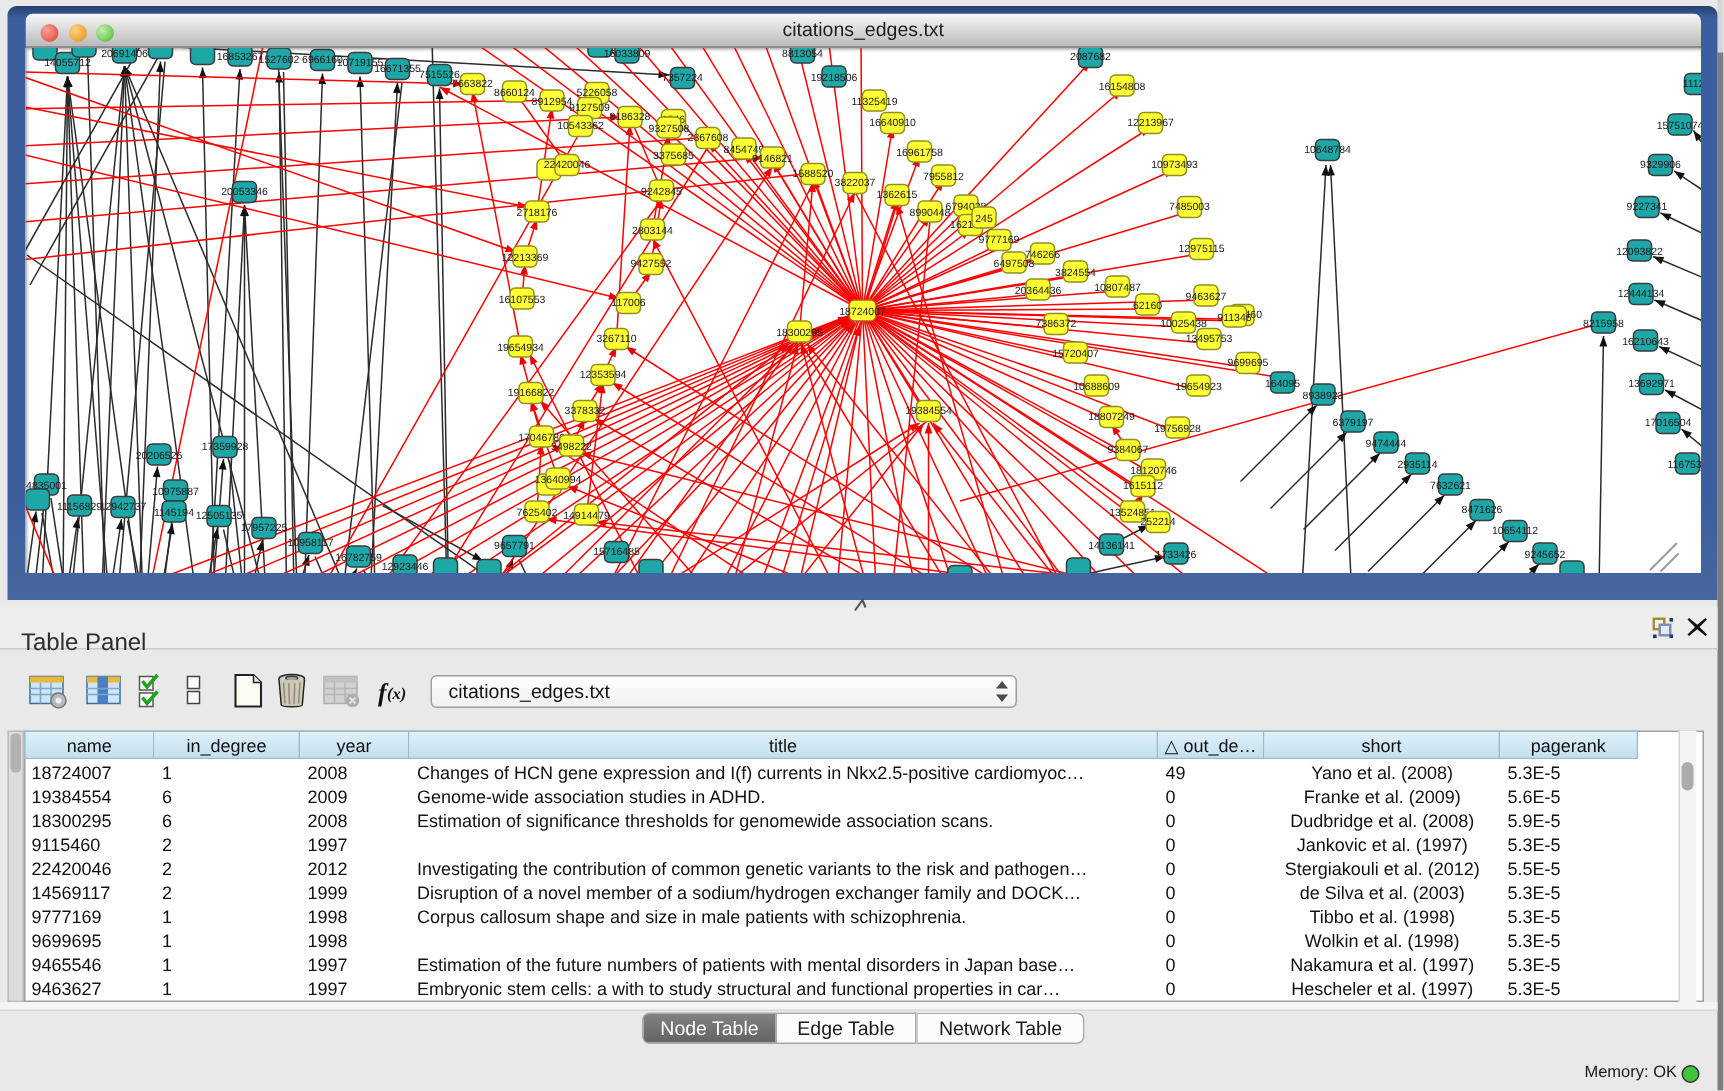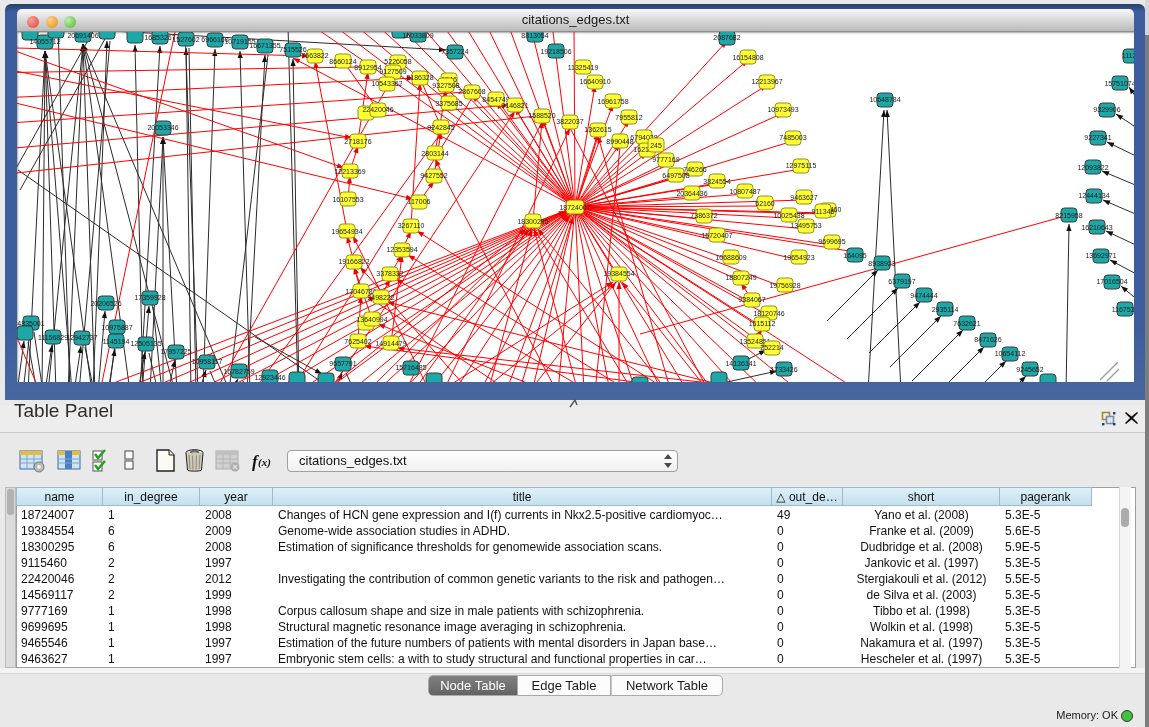--- a/index.html
+++ b/index.html
@@ -694,21 +694,21 @@
         <text x="575" y="210" font-size="7" text-anchor="middle" fill="#1a1a1a">18724007</text>
 <g stroke="#9a9a9a" stroke-width="1.3">
           <line x1="1100" y1="380" x2="1118" y2="362"></line>
           <line x1="1107" y1="381" x2="1119" y2="369"></line>
         </g>
 </svg>
     </div>
 </div>
 
 <div class="abs" style="left:0;top:405px;width:1145px;height:28px;background:#ededed;border-bottom:1px solid #c9c9c9"></div>
-<div class="abs" style="left:14px;top:400px;font-size:19px;color:#2e2e2e">Table Panel</div>
+<div class="abs" style="left:14px;top:420px;font-size:16px;color:#2e2e2e">Table Panel</div>
 
 <svg class="abs" style="left:1101px;top:411px" width="18" height="15" viewBox="0 0 18 15">
  <rect x="1.5" y="1.5" width="7" height="7" fill="#e8f0fa" stroke="#a08c28" stroke-width="1.6"></rect>
  <rect x="5.5" y="5.5" width="7" height="7" fill="#dfe9f7" stroke="#7d8ca8" stroke-width="1.6"></rect>
  <rect x="12" y="1" width="2.4" height="2.4" fill="#1d3f6e"></rect>
  <rect x="1" y="12" width="2.4" height="2.4" fill="#1d3f6e"></rect>
  <rect x="12" y="12" width="2.4" height="2.4" fill="#1d3f6e"></rect>
 </svg>
 <svg class="abs" style="left:1124px;top:411px" width="15" height="14" viewBox="0 0 15 14">
  <path d="M2 1 L7.5 5.5 L13 1 L14 2 L9 7 L14 12 L13 13 L7.5 8.5 L2 13 L1 12 L6 7 L1 2 Z" fill="#111"></path>
@@ -842,38 +842,38 @@
     <span style="left:188px">2012</span>
 <span style="left:261px;width:492px;overflow:hidden;white-space:nowrap">Investigating the contribution of common genetic variants to the risk and pathogen…</span>
 <span style="left:760px">0</span>
     <span style="left:826px;width:157px;text-align:center">Stergiakouli et al. (2012)</span>
 <span style="left:988px">5.5E-5</span>
   </div>
 <div class="trow" style="top:587px">
 <span style="left:4px">14569117</span>
     <span style="left:91px">2</span>
     <span style="left:188px">1999</span>
+<span style="left:261px;width:492px;overflow:hidden;white-space:nowrap">Disruption of a novel member of a sodium/hydrogen exchanger family and DOCK…</span>
 <span style="left:760px">0</span>
     <span style="left:826px;width:157px;text-align:center">de Silva et al. (2003)</span>
 <span style="left:988px">5.3E-5</span>
   </div>
 <div class="trow" style="top:603px">
 <span style="left:4px">9777169</span>
     <span style="left:91px">1</span>
     <span style="left:188px">1998</span>
 <span style="left:261px;width:492px;overflow:hidden;white-space:nowrap">Corpus callosum shape and size in male patients with schizophrenia.</span>
 <span style="left:760px">0</span>
     <span style="left:826px;width:157px;text-align:center">Tibbo et al. (1998)</span>
 <span style="left:988px">5.3E-5</span>
   </div>
 <div class="trow" style="top:619px">
 <span style="left:4px">9699695</span>
     <span style="left:91px">1</span>
     <span style="left:188px">1998</span>
-<span style="left:261px;width:492px;overflow:hidden;white-space:nowrap">Structural magnetic resonance image averaging in schizophrenia.</span>
 <span style="left:760px">0</span>
     <span style="left:826px;width:157px;text-align:center">Wolkin et al. (1998)</span>
 <span style="left:988px">5.3E-5</span>
   </div>
 <div class="trow" style="top:635px">
 <span style="left:4px">9465546</span>
     <span style="left:91px">1</span>
     <span style="left:188px">1997</span>
 <span style="left:261px;width:492px;overflow:hidden;white-space:nowrap">Estimation of the future numbers of patients with mental disorders in Japan base…</span>
 <span style="left:760px">0</span>

